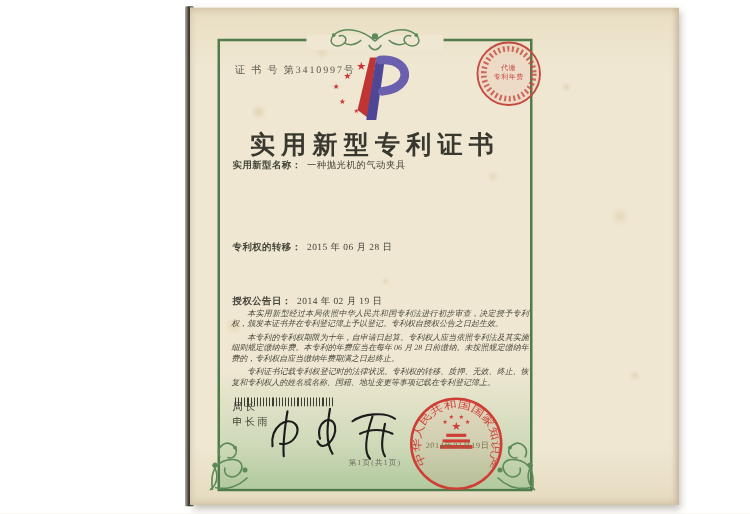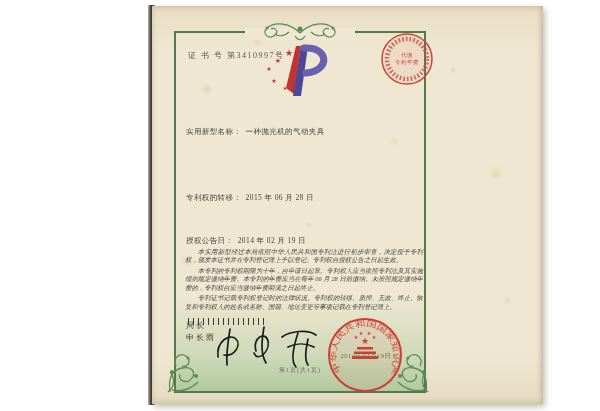--- a/index.html
+++ b/index.html
@@ -36,21 +36,21 @@
   .ornament-top{position:absolute;left:93px;top:14px;}
   .corner{position:absolute;}
   .corner.right{transform:scaleX(-1);}
 
   .cert-no{position:absolute;left:36px;top:44px;font-size:8px;letter-spacing:1.5px;color:#59584e;}
   .logo{position:absolute;left:106px;top:34px;}
   .title{position:absolute;left:22px;top:96px;width:252px;text-align:center;
     font-size:20px;font-weight:700;letter-spacing:5px;color:#38382f;}
 
   .row{position:absolute;left:34px;width:230px;font-size:7.5px;color:#45453b;white-space:nowrap;letter-spacing:.4px;}
-  .row .lab{display:inline-block;}
+  .row .lab{display:inline-block;font-weight:bold;}
   .row .val{margin-left:2px;}
 
   .paras{position:absolute;left:33px;top:242px;width:238px;font-size:6.4px;
     line-height:1.32;color:#4c4b3f;text-align:justify;font-style:italic;}
   .paras p{margin:0 0 2px 0;text-indent:2em;}
 
   .barcode{position:absolute;left:36px;top:312px;width:80px;height:7px;
     background:repeating-linear-gradient(90deg,#3c3c35 0 1px,transparent 1px 2.6px,#3c3c35 2.6px 3.4px,transparent 3.4px 5px);}
 
   .signer{position:absolute;left:34px;top:314px;font-size:8px;color:#3d3d33;line-height:1.55;letter-spacing:2px;}
@@ -102,20 +102,21 @@
       <path d="M46,8 C70,6 74,30 48,33" stroke="#6a60ad" stroke-width="7" fill="none" stroke-linecap="round"></path>
       <g fill="#c33" font-size="9" text-anchor="middle">
         <text x="31" y="16" font-size="9">★</text>
         <text x="20" y="23" font-size="7">★</text>
         <text x="11" y="31" font-size="6">★</text>
         <text x="16" y="43" font-size="6">★</text>
         <text x="27" y="50" font-size="5">★</text>
       </g>
     </svg>
 
+    <div class="title">实用新型专利证书</div>
 
     <div class="row" style="top:121px">
       <span class="lab">实用新型名称：</span>
       <span class="val">一种抛光机的气动夹具</span>
     </div>
     <div class="row" style="top:187px">
       <span class="lab">专利权的转移：</span>
       <span class="val">2015 年 06 月 28 日</span>
     </div>
     <div class="row" style="top:230px">

